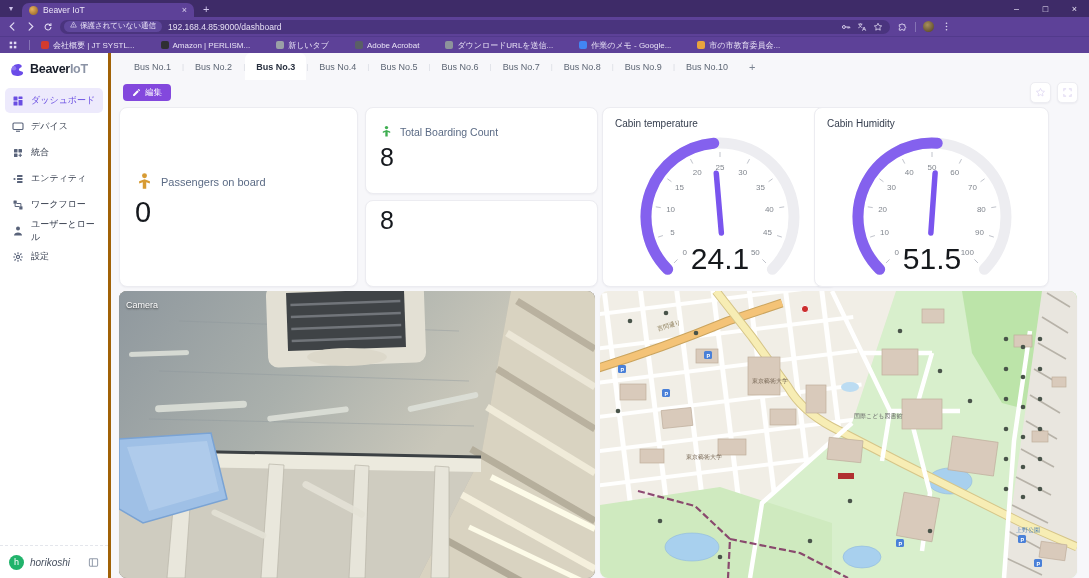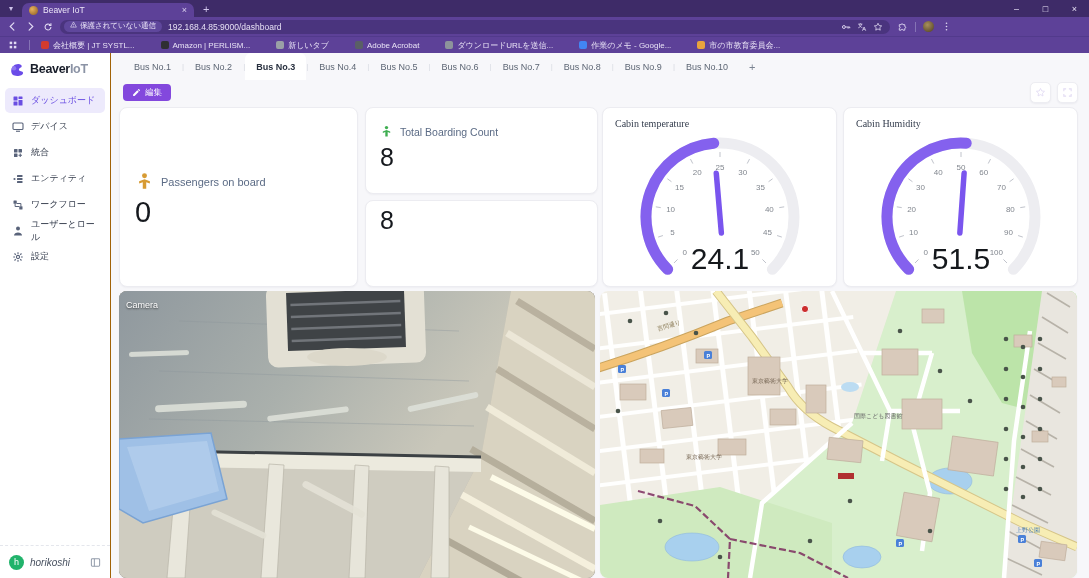--- a/index.html
+++ b/index.html
@@ -24,21 +24,21 @@
   .secchip { display:flex; align-items:flex-start; gap:3px; background:#5f479c; border-radius:6px; padding:0 6px; height:11px; color:#ece6f8; font-size:7.5px; white-space:nowrap; }
   .urltext { color:#e6e0f4; font-size:8.5px; white-space:nowrap; flex:1; }
   .inbar-icons { display:flex; gap:6px; align-items:center; margin-left:auto; padding-right:3px; }
   .toolbar .divider { width:1px; height:10px; background:#8573b5; }
   .avatar-chrome { width:11px; height:11px; border-radius:50%; background:radial-gradient(circle at 40% 35%, #a8905c, #4d3d22); }
   .bookmarksbar { position:absolute; top:36px; left:0; right:0; height:17px; background:#5d4198; border-top:1px solid #523a8c; display:flex; align-items:center; gap:11px; padding:0 8px; }
   .bm { display:flex; align-items:center; gap:4px; color:#e9e3f6; font-size:8px; white-space:nowrap; }
   .bm .fav { width:8px; height:8px; border-radius:2px; flex:0 0 auto; }
   .bmdivider { width:1px; height:10px; background:#8573b5; }
   
-  .sidebar { position:absolute; top:53px; left:0; width:111px; bottom:0; background:#fff; border-right:1px solid #a16207; }
+  .sidebar { position:absolute; top:53px; left:0; width:111px; bottom:0; background:#fff; border-right:3px solid #a16207; }
   .logo { display:flex; align-items:center; gap:4px; padding:9px 8px 11px 9px; }
   .logo-text { font-size:12.5px; font-weight:bold; color:#181d2a; letter-spacing:-.3px; }
   .logo-text .iot { color:#8b93a5; font-weight:bold; }
   .nav-item { display:flex; align-items:center; gap:7px; height:25px; margin:1px 5px; padding:0 7px; border-radius:5px; font-size:9px; color:#333b4b; }
   .nav-item .nicon { display:flex; color:#59637a; }
   .nav-item.active { background:#edeafc; color:#6a4ee2; }
   .nav-item.active .nicon { color:#6a4ee2; }
   .side-user { position:absolute; bottom:0; left:0; right:0; height:33px; border-top:1px dashed #e4e6ec; display:flex; align-items:center; gap:6px; padding:0 9px; }
   .uavatar { width:15px; height:15px; border-radius:50%; background:#21b36b; color:#fff; font-size:9px; display:flex; align-items:center; justify-content:center; }
   .uname { font-size:10px; color:#47505f; flex:1;font-style:italic; }
@@ -52,32 +52,32 @@
   .addtab { display:flex; align-items:center; padding:0 10px; color:#7a8391; font-size:11px; }
   .editbtn { position:absolute; top:31px; left:11px; height:17px; display:flex; align-items:center; gap:4px; background:#8348dd; color:#fff; border:none; border-radius:4px; font-size:8.5px; padding:0 9px; font-family:inherit; }
   .cornerbtns { position:absolute; top:29px; right:11px; display:flex; gap:6px; }
   .cbtn { width:21px; height:21px; background:#fff; border:1px solid #ededf2; border-radius:5px; display:flex; align-items:center; justify-content:center; color:#555e6c; box-shadow:0 1px 2px rgba(25,25,50,.05); }
   
   .card { position:absolute; background:#fff; border:1px solid #ececf1; border-radius:8px; box-shadow:0 1px 2px rgba(20,20,45,.04); overflow:hidden; }
   #card-passengers { left:7px; top:54px; width:239px; height:180px; }
   #card-boarding  { left:253px; top:54px; width:233px; height:87px; }
   #card-alighting { left:253px; top:147px; width:233px; height:87px; }
   #card-gauge-0 { left:490px; top:54px; width:235px; height:180px; }
-  #card-gauge-1 { left:731px; top:54px; width:235px; height:180px; }
+  #card-gauge-1 { left:702px; top:54px; width:235px; height:180px; }
   #card-camera { left:7px; top:238px; width:476px; height:287px; background:#30322f; border:none; }
   #card-map { left:488px; top:238px; width:477px; height:287px; border:none; }
   .stat-title { display:flex; align-items:center; gap:7px; color:#5b6b85; }
   #card-passengers .stat-title { margin:64px 0 0 15px; font-size:11px; }
   #card-passengers .stat-title .picon { color:#d79b33; }
   #card-boarding .stat-title, #card-alighting .stat-title { margin:17px 0 0 14px; font-size:10.5px; }
   #card-boarding .stat-title .picon { color:#3fae52; }
   #card-alighting .stat-title .picon { color:#4a90e2; }
   .stat-value { margin:7px 0 0 15px; font-size:29px; color:#15181d; line-height:1; }
   #card-boarding .stat-value, #card-alighting .stat-value { font-size:25px; margin-left:14px; }
-  .gtitle { margin:10px 0 0 12px; font-size:10px; color:#343d4d;font-family:Liberation Serif, serif; }
+  .gtitle { margin:10px 0 0 12px; font-size:10px; color:#343d4d; }
   .gauge-wrap { display:flex; justify-content:center; margin-top:-4px; }
   
   .cam-stamp { position:absolute; top:3px; left:5px; font-family:"DejaVu Sans Mono", monospace; font-size:18px; letter-spacing:1.5px; color:rgba(95,100,106,.9); text-shadow:0 1px 0 rgba(255,255,255,.25), 0 -1px 0 rgba(0,0,0,.25); }
   .cam-label { position:absolute; top:9px; left:7px; font-size:9px; color:#fff; text-shadow:0 1px 2px rgba(0,0,0,.65); }
 </style>
 </head>
 <body>
 
 <div id="stage">
 

